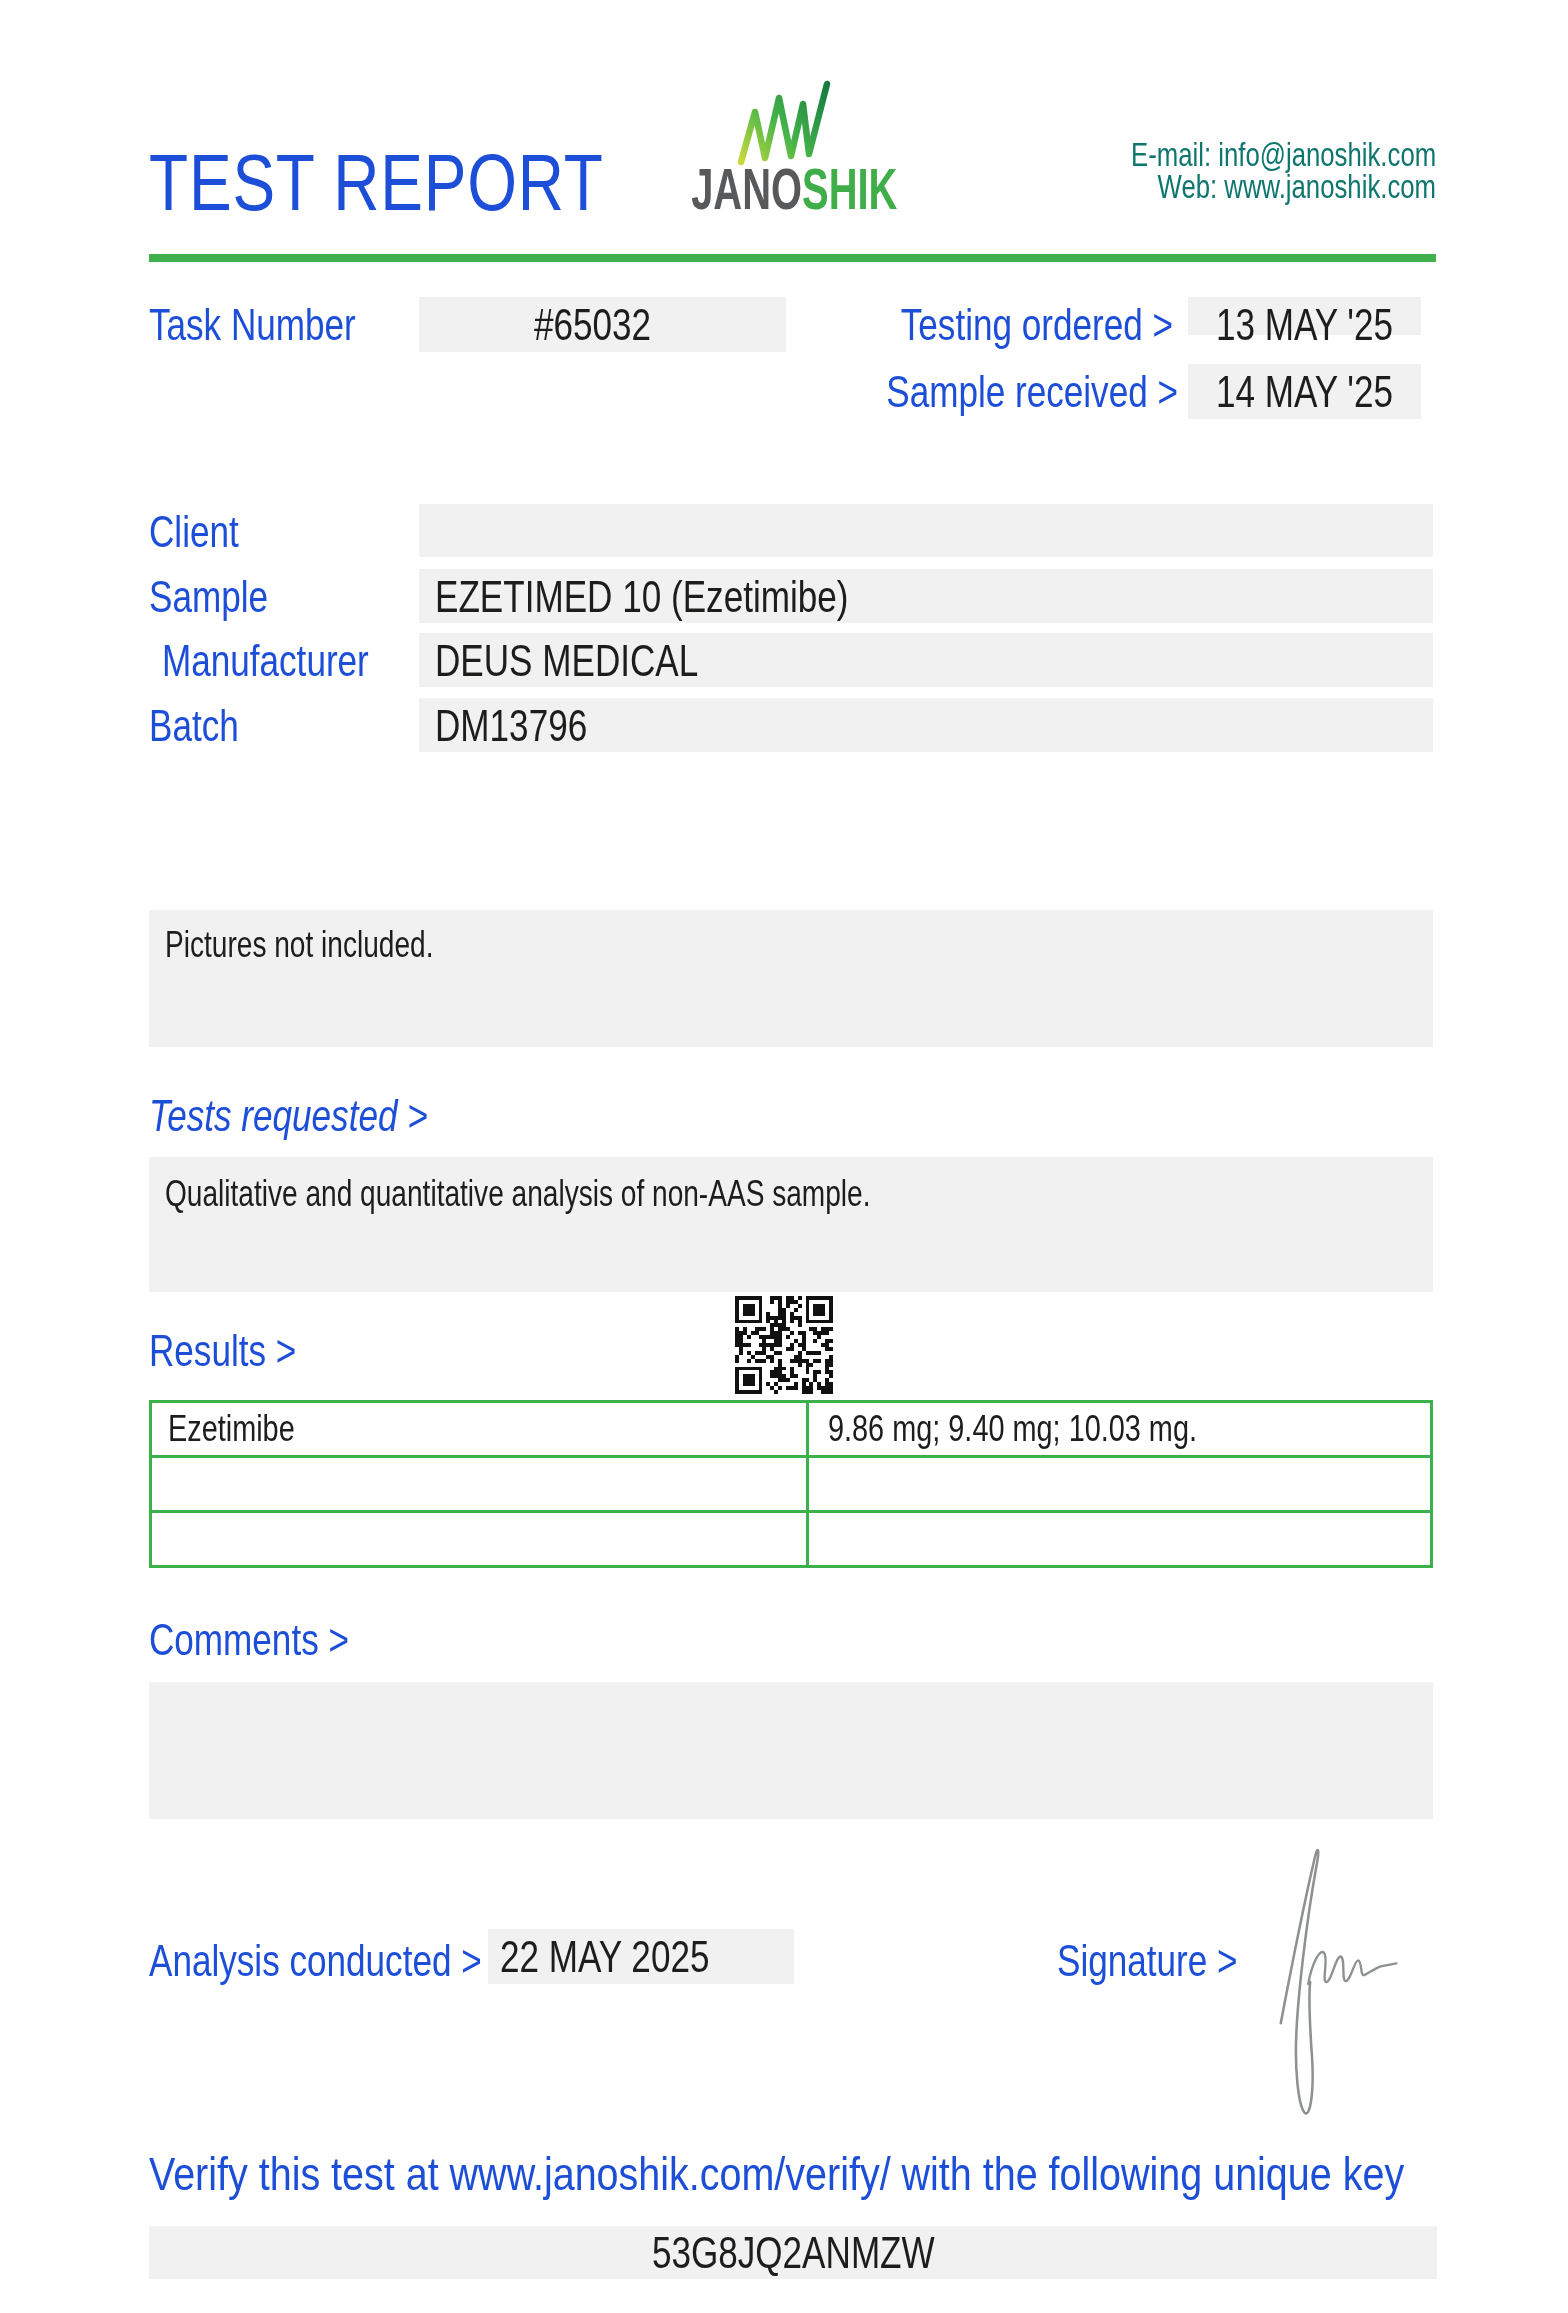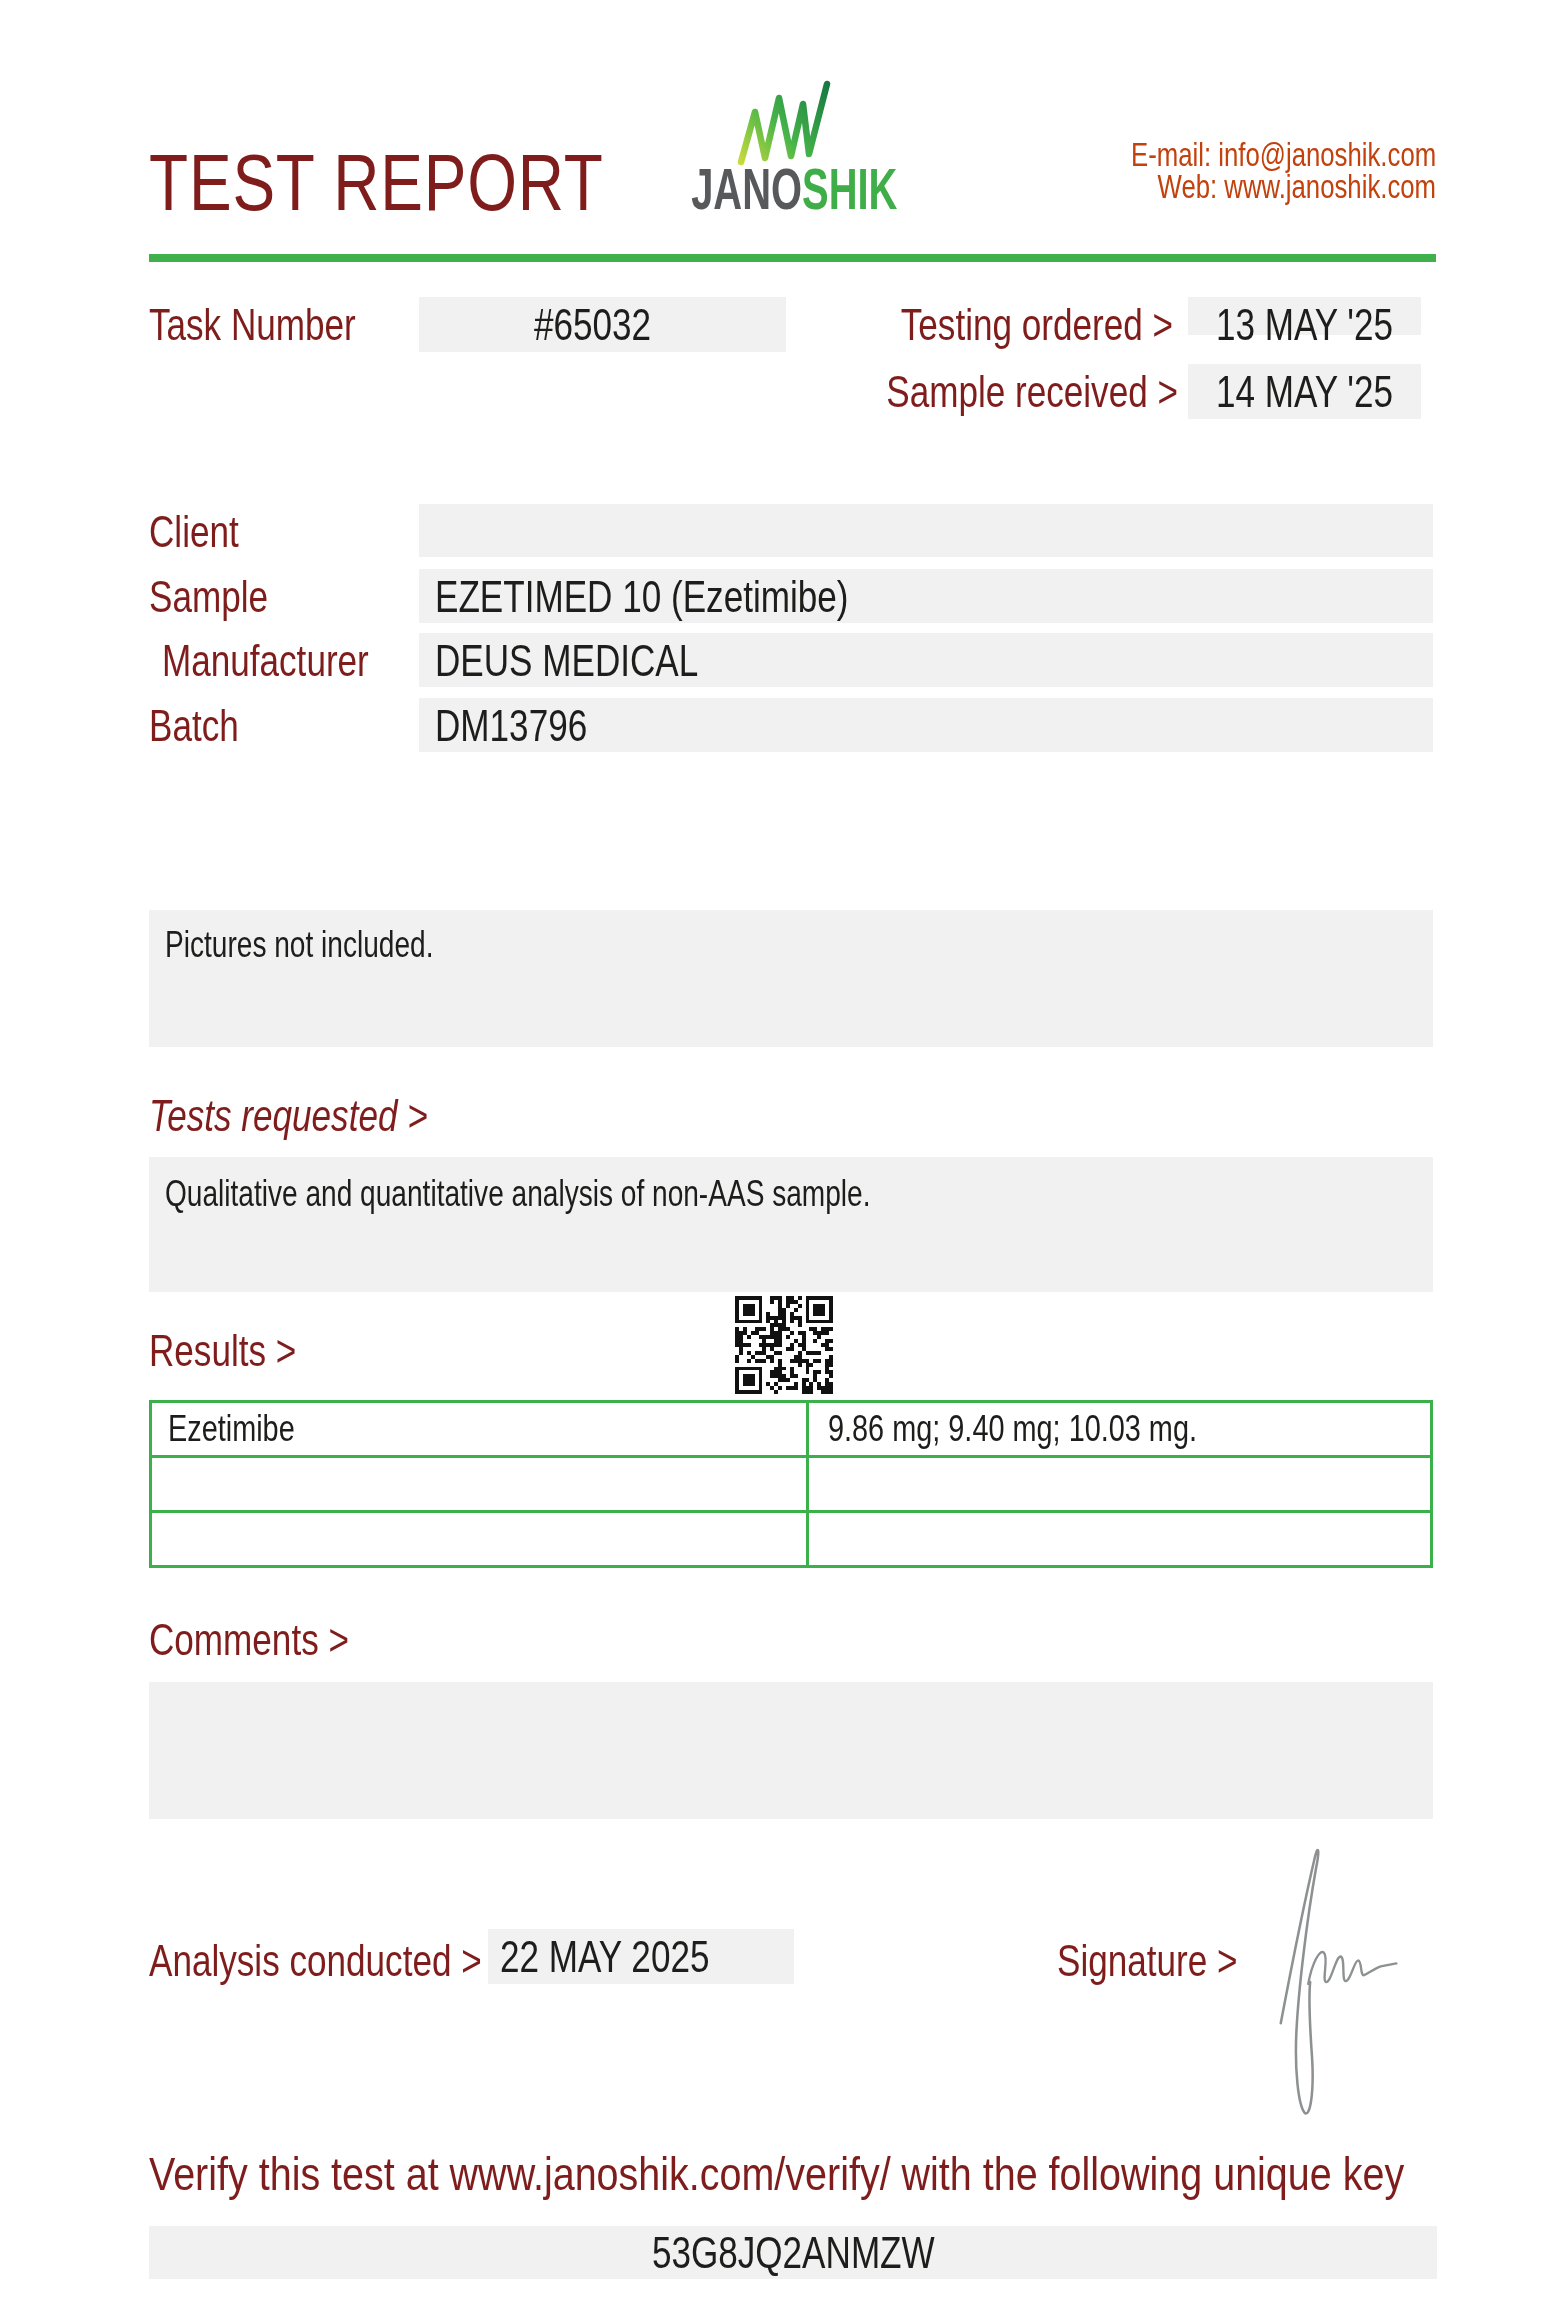--- a/index.html
+++ b/index.html
@@ -7,27 +7,27 @@
         font-family:"Liberation Sans", sans-serif;color:#1d1d1b;}
   .abs{position:absolute;}
   
   .cx {display:inline-block;transform:scaleX(.78);transform-origin:0 50%;white-space:nowrap;}
   .cxr{display:inline-block;transform:scaleX(.78);transform-origin:100% 50%;white-space:nowrap;}
   .cxc{display:inline-block;transform:scaleX(.78);transform-origin:50% 50%;white-space:nowrap;}
   .titlex{display:inline-block;transform:scaleX(.80);transform-origin:0 50%;white-space:nowrap;}
   .brandx{display:inline-block;transform:scaleX(.70);transform-origin:50% 50%;white-space:nowrap;}
   .verx{display:inline-block;transform:scaleX(.84);transform-origin:0 50%;white-space:nowrap;}
 
-  .green{color:#7f1d1d;}
+  .green{color:#1d4ed8;}
   .graybox{background:#f1f1f2;}
   .title{font-size:80px;line-height:71px;letter-spacing:1px;}
   .lbl{font-size:45px;line-height:55px;}
   .val{font-size:45px;line-height:55px;color:#1d1d1b;}
   .small{font-size:36px;line-height:45px;color:#1d1d1b;}
-  .contact{font-size:33px;line-height:32px;color:#c2410c;text-align:right;}
+  .contact{font-size:33px;line-height:32px;color:#0f766e;text-align:right;}
   .brand{font-size:57px;font-weight:bold;line-height:45px;color:#58595b;text-align:right;}
   .rule{background:#3fb04c;}
   
   .rtable{border-top:3.9px solid #3cb04a;}
   .rrow{display:flex;border-left:3.9px solid #3cb04a;border-right:3.9px solid #3cb04a;border-bottom:3.9px solid #3cb04a;height:52px;}
   .rcell1{width:638px;border-right:3.9px solid #3cb04a;padding-left:15.7px;}
   .rcell2{flex:1;padding-left:19.6px;}
   .rcell1,.rcell2{font-size:37px;line-height:52px;overflow:hidden;}
 </style>
 </head>

